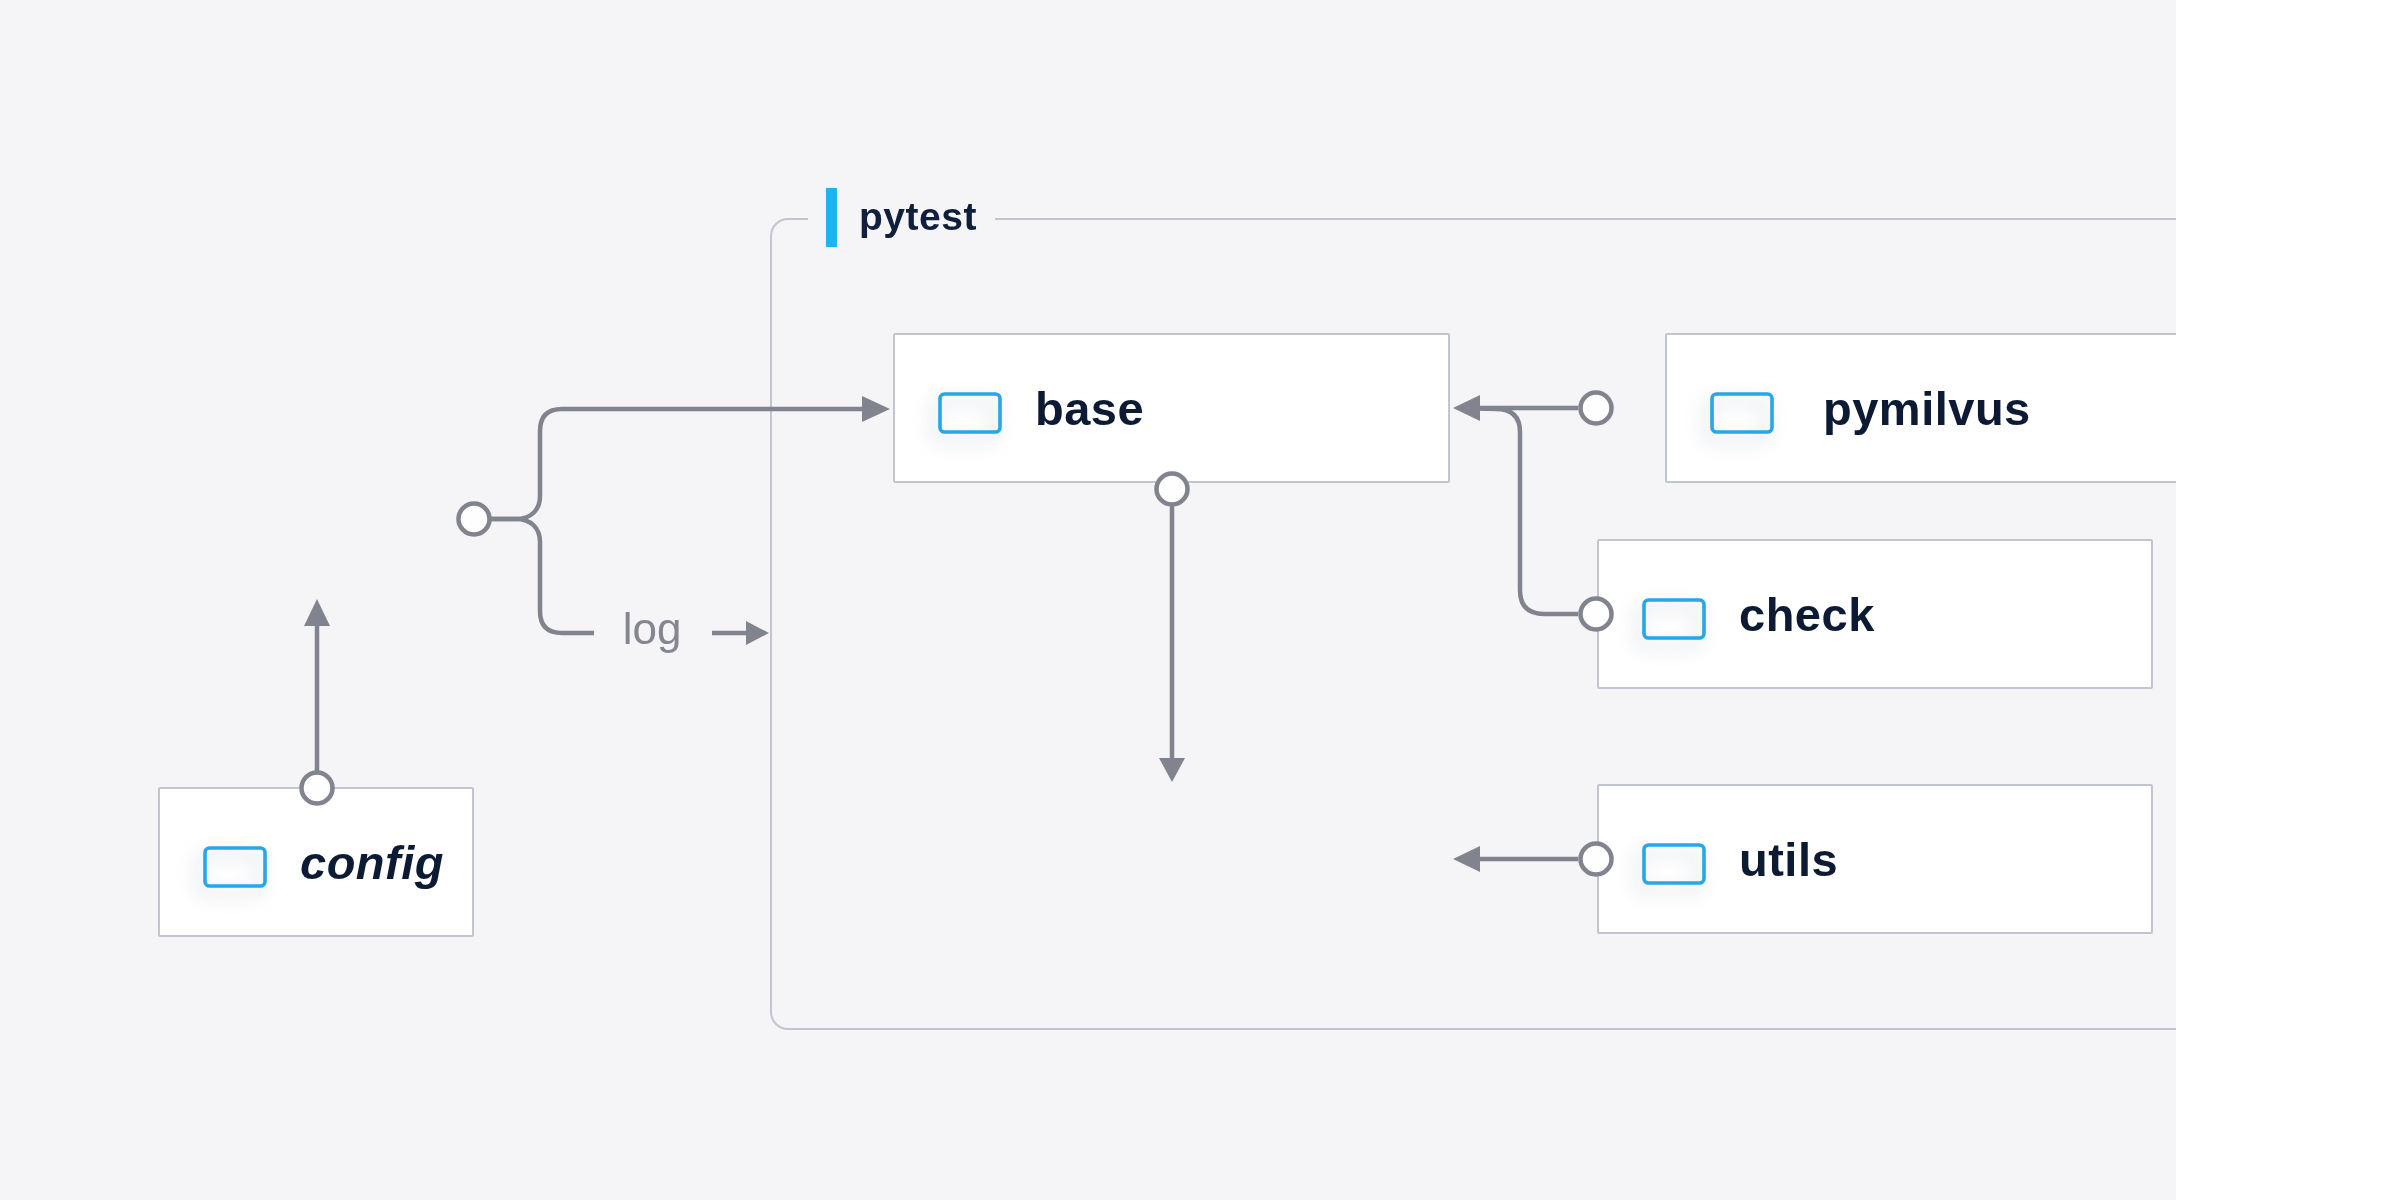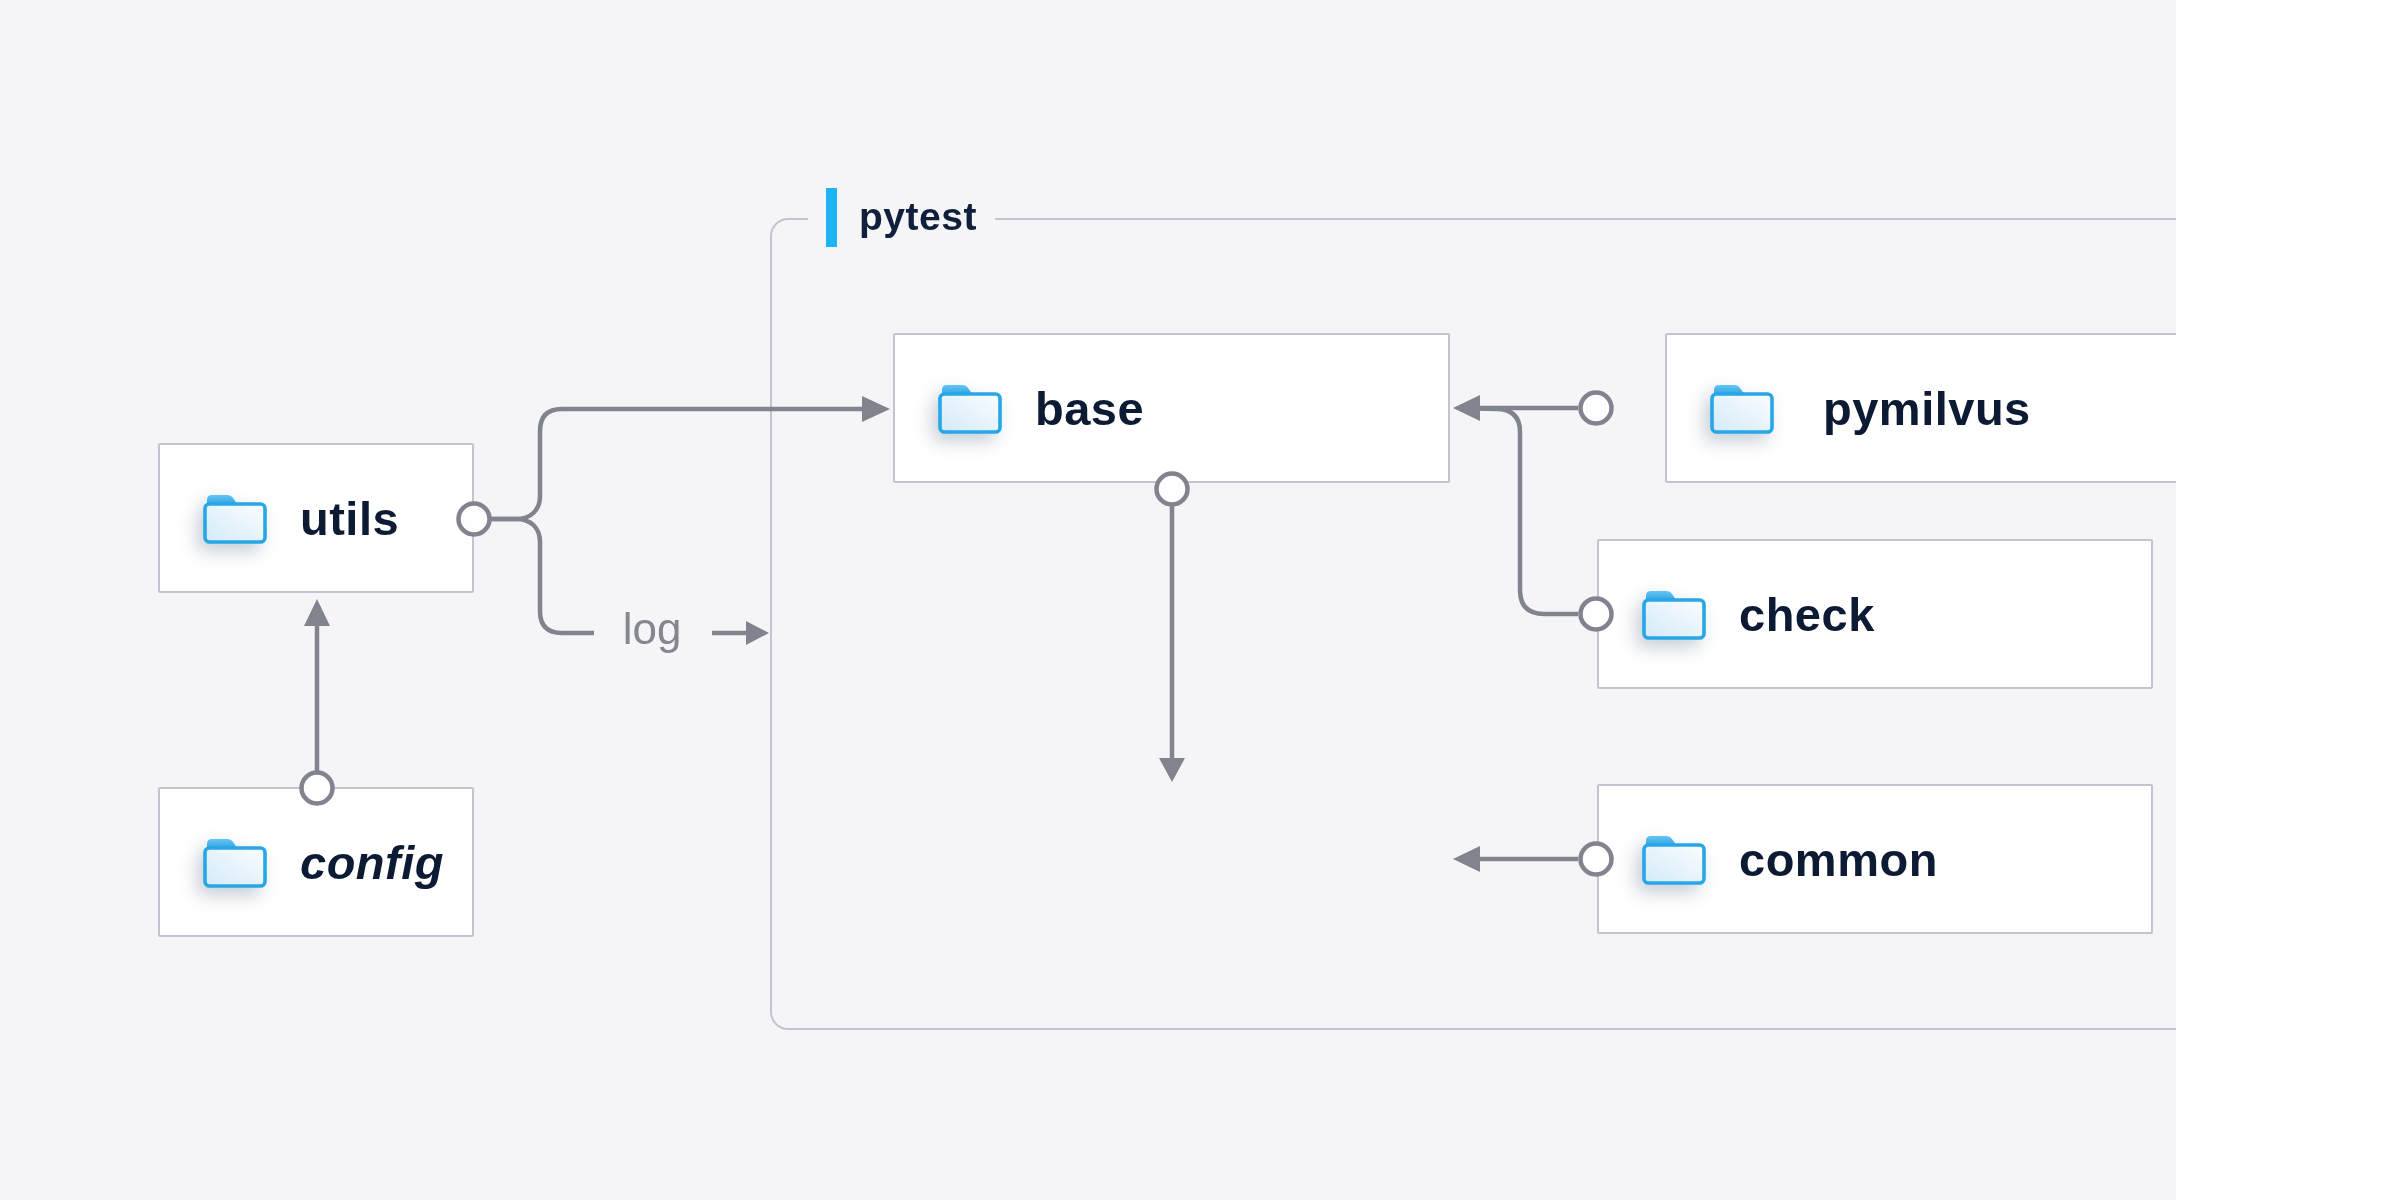--- a/index.html
+++ b/index.html
@@ -130,37 +130,20 @@
     <circle cx="474" cy="519" r="15.5"></circle>
     <circle cx="317" cy="788" r="15.5"></circle>
     <circle cx="1172" cy="489" r="15.5"></circle>
     <circle cx="1596" cy="408" r="15.5"></circle>
     <circle cx="1596" cy="614" r="15.5"></circle>
     <circle cx="1596" cy="859" r="15.5"></circle>
   </svg>
 
   <div class="edge-label">log</div>
 
-  <div class="node n-utils">
-    <svg class="folder" viewBox="0 0 66 54">
-      <defs>
-        <linearGradient id="fb1" x1="1" y1="0" x2="0" y2="1">
-          <stop offset="0" stop-color="#fbfdff"></stop>
-            <stop offset="1" stop-color="#d3eaf8"></stop>
-        </linearGradient>
-        <linearGradient id="ft1" x1="0" y1="0" x2="0" y2="1">
-          <stop offset="0" stop-color="#66c4f1"></stop>
-            <stop offset="1" stop-color="#1f9ee2"></stop>
-        </linearGradient>
-      </defs>
-      <path d="M5 16 V9 q0 -5 5 -5 h15 q4 0 6 3 l5 7 z" fill="url(#ft1)"></path>
-      <rect x="3" y="13" width="60" height="38" rx="4.5" fill="url(#fb1)" stroke="#27a7e8" stroke-width="3.6"></rect>
-    </svg>
-    <span class="label">utils</span>
-  </div>
 
   <div class="node n-config">
     <svg class="folder" viewBox="0 0 66 54">
       <path d="M5 16 V9 q0 -5 5 -5 h15 q4 0 6 3 l5 7 z" fill="url(#ft1)"></path>
       <rect x="3" y="13" width="60" height="38" rx="4.5" fill="url(#fb1)" stroke="#27a7e8" stroke-width="3.6"></rect>
     </svg>
     <span class="label">config</span>
   </div>
 
   <div class="node n-base">
@@ -186,16 +169,16 @@
       <rect x="3" y="13" width="60" height="38" rx="4.5" fill="url(#fb1)" stroke="#27a7e8" stroke-width="3.6"></rect>
     </svg>
     <span class="label">check</span>
   </div>
 
   <div class="node n-common">
     <svg class="folder" viewBox="0 0 66 54">
       <path d="M5 16 V9 q0 -5 5 -5 h15 q4 0 6 3 l5 7 z" fill="url(#ft1)"></path>
       <rect x="3" y="13" width="60" height="38" rx="4.5" fill="url(#fb1)" stroke="#27a7e8" stroke-width="3.6"></rect>
     </svg>
-    <span class="label">common</span>
+    <span class="label">utils</span>
   </div>
 
 </div>
 
 </body></html>

